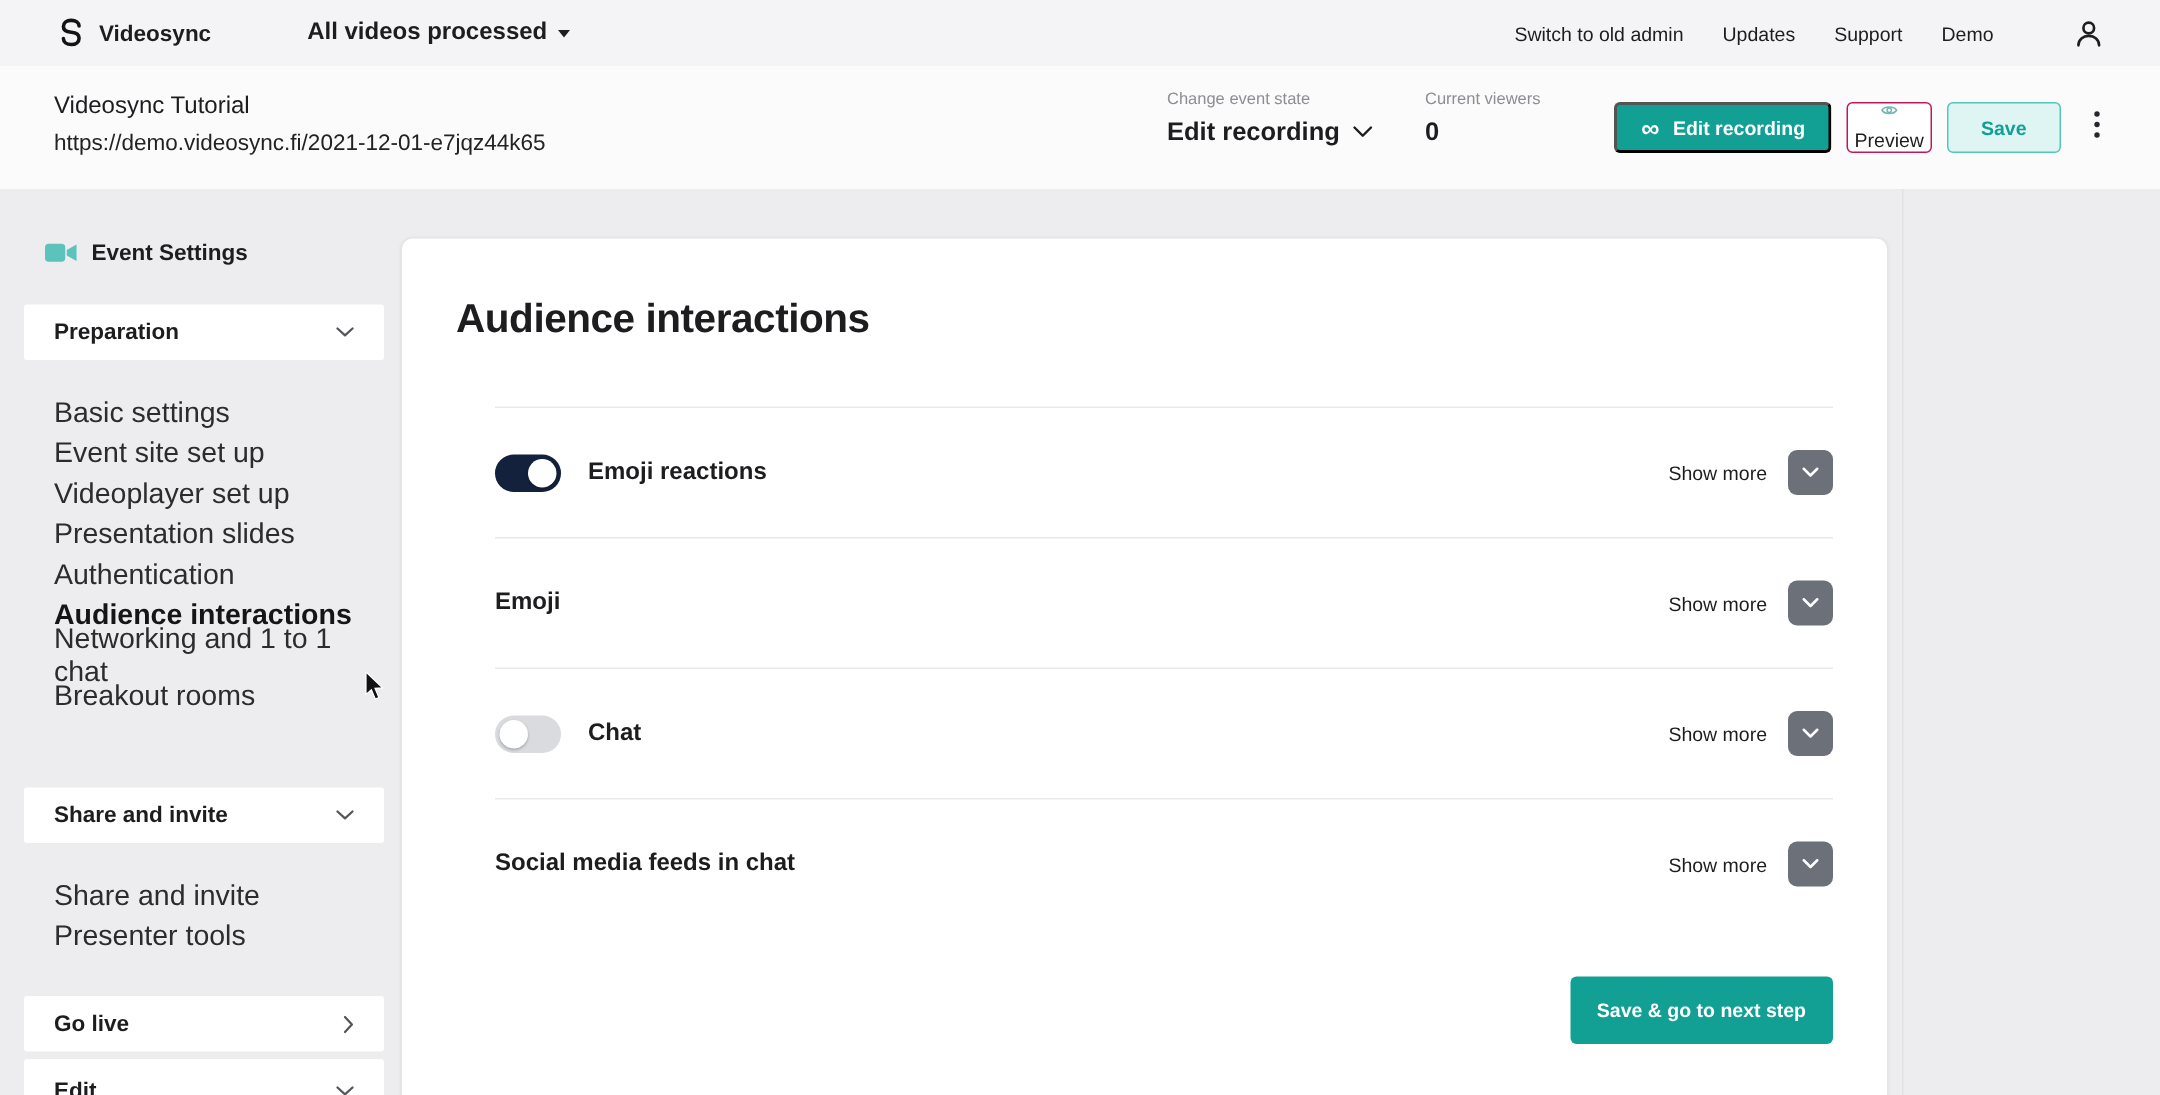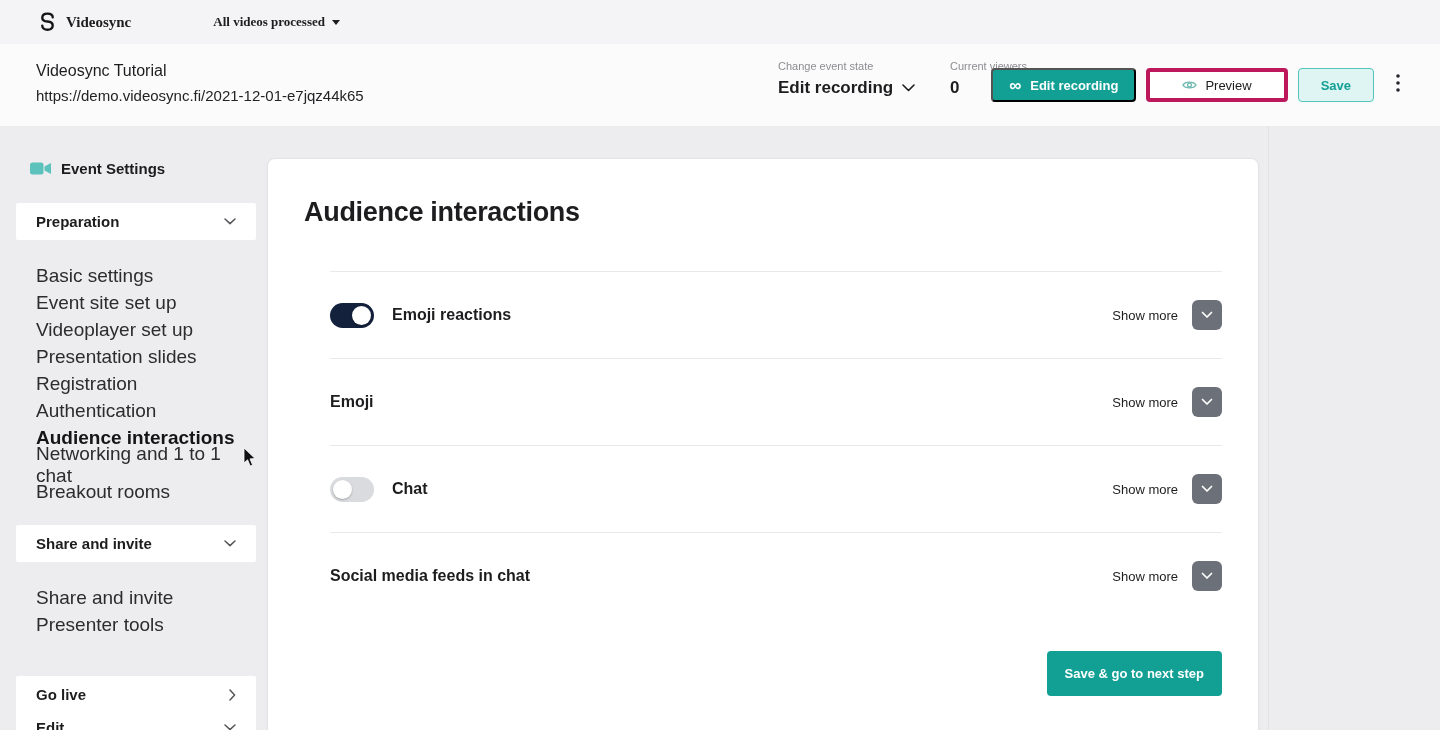--- a/index.html
+++ b/index.html
@@ -6,60 +6,60 @@
   html,body { width:1440px; height:730px; overflow:hidden; }
   body {
     position:relative;
     font-family:"Liberation Sans", sans-serif;
     background:#ededef;
     color:#1d1d1f;
   }
   
   .topbar {
     position:absolute; top:0; left:0; width:1440px; height:44px;
-    background:#f4f4f6; display:flex; align-items:center; padding:0 38px;font-family:Liberation Serif, serif;
+    background:#f4f4f6; display:flex; align-items:center; padding:0 38px;
   }
   .brand { display:flex; align-items:center; gap:9px; font-size:15px; font-weight:700; }
-  .status-dd { margin-left:82px; display:flex; align-items:center; gap:7px; font-size:13px; font-weight:600; cursor:pointer;justify-content:flex-end; }
+  .status-dd { margin-left:64px; display:flex; align-items:center; gap:7px; font-size:16px; font-weight:600; cursor:pointer;justify-content:flex-end; }
   .caret-down { width:0; height:0; border-left:4px solid transparent; border-right:4px solid transparent; border-top:5px solid #1d1d1f; }
   .topbar-right { margin-left:auto; display:flex; align-items:center; gap:26px; font-size:13px; }
   .topbar-link { cursor:pointer; }
   .profile-btn { margin-left:28px; cursor:pointer; display:flex; align-items:center; }
   
   .header {
     position:absolute; top:44px; left:0; width:1440px; height:82px;
     background:#fbfbfc;
   }
   .header-left { position:absolute; left:36px; top:18px; }
   .event-title { font-size:16px; font-weight:400; margin-bottom:7px; }
   .event-url { font-size:15px; color:#232325; }
   .state-block { position:absolute; left:778px; top:16px; }
   .small-label { font-size:11px; color:#8d8d92; margin-bottom:6px; }
   .state-value { font-size:17px; font-weight:700; display:flex; align-items:center; gap:9px; cursor:pointer; }
   .viewers-block { position:absolute; left:950px; top:16px; }
   .viewers-value { font-size:17px; font-weight:700; }
   .header-actions { position:absolute; right:36px; top:24px; display:flex; align-items:center; }
   .btn { height:34px; border-radius:4px; font-size:13px; display:flex; align-items:center; justify-content:center; cursor:pointer; font-family:"Liberation Sans",sans-serif; }
   .btn-teal { background:#12a095; color:#fff; font-weight:600; padding:0 16px; gap:9px; }
-  .btn-outline { background:#fff; border:4px solid #be185d; color:#1d1d1f; padding:0 32px; gap:8px; margin-left:10px; }
+  .btn-outline { background:#fff; border:1px solid #be185d; color:#1d1d1f; padding:0 4px; gap:8px; margin-left:10px;flex-direction:column; }
   .btn-save { background:#dff5f3; border:1px solid #54c4bd; color:#12a095; font-weight:600; padding:0 22px; margin-left:10px; }
   .infinity-glyph { font-size:17px; font-weight:700; line-height:1; }
   .kebab { margin-left:18px; cursor:pointer; padding:4px; }
   
   .sidebar { position:absolute; left:16px; top:126px; width:232px; }
   .sidebar-title { display:flex; align-items:center; gap:9px; font-size:15px; font-weight:700; margin:34px 0 0 14px; }
   .side-card {
     background:#fff; height:37px; border-radius:2px;
     display:flex; align-items:center; justify-content:space-between;
     padding:0 20px; font-size:15px; font-weight:600; cursor:pointer;
     position:absolute; left:0; width:240px;
   }
   .card-prep { top:77px; }
   .card-share { top:399px; }
-  .card-golive { top:550px; }
+  .card-golive { top:538px; }
   .card-edit { top:580px; height:42px; }
   .nav-list { position:absolute; left:0; width:232px; }
   .list-prep { top:136px; }
   .list-share { top:458px; }
   .nav-item { height:27px; display:flex; align-items:center; padding-left:20px; font-size:19px; color:#2c2c2e; cursor:pointer; }
   .nav-item.active { font-weight:700; color:#151517; }
   
   .main-card {
     position:absolute; left:267px; top:158px; width:992px; height:620px;
     background:#fff; border:1px solid #e4e4e6; border-radius:8px;
@@ -95,20 +95,32 @@
       <svg width="19" height="21" viewBox="0 0 20 22" fill="none">
         <path d="M15.5 5.6 C15.5 3.1 13.2 1.6 10 1.6 C6.5 1.6 4.5 3.5 4.5 5.9 C4.5 8.3 6.6 9.7 10 10 C13.4 10.3 15.5 11.7 15.5 14.1 C15.5 16.7 13.3 18.6 10 18.6 C6.8 18.6 4.5 16.9 4.5 14.4" stroke="#141416" stroke-width="2.5" stroke-linecap="round"></path>
       </svg>
     </span>
     <span>Videosync</span>
   </div>
   <div class="status-dd">
     <span>All videos processed</span>
     <span class="caret-down"></span>
   </div>
+  <div class="topbar-right">
+    <span class="topbar-link">Switch to old admin</span>
+    <span class="topbar-link">Updates</span>
+    <span class="topbar-link">Support</span>
+    <span class="topbar-link">Demo</span>
+    <span class="profile-btn">
+      <svg width="19" height="19" viewBox="0 0 16 16" fill="none">
+        <circle cx="8" cy="4.8" r="3" stroke="#1d1d1f" stroke-width="1.5"></circle>
+        <path d="M2.2 14.5 C2.2 11.2 4.8 9.2 8 9.2 C11.2 9.2 13.8 11.2 13.8 14.5" stroke="#1d1d1f" stroke-width="1.5" stroke-linecap="round"></path>
+      </svg>
+    </span>
+  </div>
 </div>
 
 <div class="header">
   <div class="header-left">
     <div class="event-title">Videosync Tutorial</div>
     <div class="event-url">https://demo.videosync.fi/2021-12-01-e7jqz44k65</div>
   </div>
 
   <div class="state-block">
     <div class="small-label">Change event state</div>
@@ -164,21 +176,20 @@
     <svg width="12" height="7" viewBox="0 0 12 7" fill="none">
       <path d="M1 1 L6 5.6 L11 1" stroke="#55555a" stroke-width="1.5" stroke-linecap="round" stroke-linejoin="round"></path>
     </svg>
   </div>
 
   <div class="nav-list list-prep">
     <div class="nav-item">Basic settings</div>
     <div class="nav-item">Event site set up</div>
     <div class="nav-item">Videoplayer set up</div>
     <div class="nav-item">Presentation slides</div>
-    <div class="nav-item">Registration</div>
     <div class="nav-item">Authentication</div>
     <div class="nav-item active">Audience interactions</div>
     <div class="nav-item">Networking and 1 to 1 chat</div>
     <div class="nav-item">Breakout rooms</div>
   </div>
 
   <div class="side-card card-share">
     <span>Share and invite</span>
     <svg width="12" height="7" viewBox="0 0 12 7" fill="none">
       <path d="M1 1 L6 5.6 L11 1" stroke="#55555a" stroke-width="1.5" stroke-linecap="round" stroke-linejoin="round"></path>

